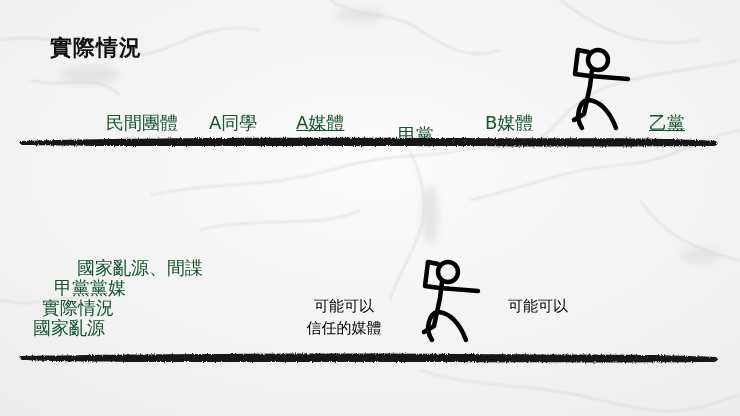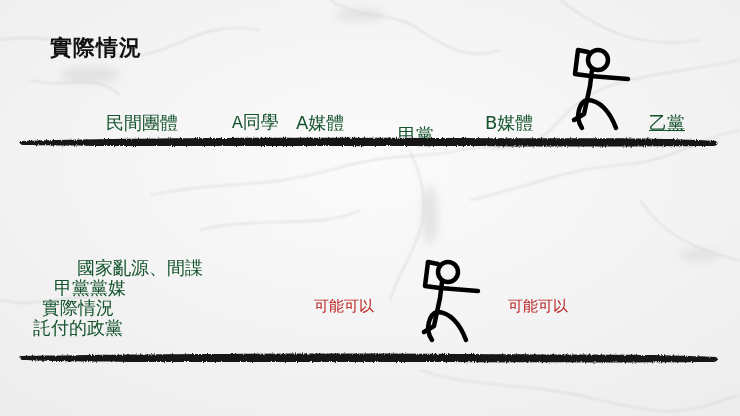--- a/index.html
+++ b/index.html
@@ -37,21 +37,21 @@
     .label {
       position: absolute;
       font-size: 18px;
       color: #14532d;
       line-height: 1;
       white-space: nowrap;
     }
     .label2 {
       position: absolute;
       font-size: 15px;
-      color: #b91c1c;
+      color: #000000;
       line-height: 22px;
       text-align: center;
       white-space: nowrap;
     }
     .brush {
       position: absolute;
       left: 0; top: 0;
       width: 740px; height: 416px;
       pointer-events: none;
     }
@@ -95,45 +95,46 @@
     <ellipse cx="360" cy="15" rx="25" ry="6"></ellipse>
     <ellipse cx="700" cy="255" rx="20" ry="6"></ellipse>
   </g>
 </svg>
 
 <div class="slide">
 
   <div class="title" style="left:50px; top:37px;">實際情況</div>
 
   <div class="label" style="left:106px; top:114px;">民間團體</div>
-  <div class="label" style="left:232px; top:114px;font-family:Liberation Mono, monospace;">A同學</div>
-  <div class="label" style="left:296px; top:114px;">A媒體</div>
+  <div class="label" style="left:209px; top:114px;">A同學</div>
+  <div class="label" style="left:296px; top:114px;text-decoration:underline;">A媒體</div>
   <div class="label" style="left:398px; top:126px;">甲黨</div>
   <div class="label" style="left:485px; top:114px;text-align:right;">B媒體</div>
   <div class="label" style="left:649px; top:114px;text-decoration:underline;">乙黨</div>
 
   <svg class="figure" style="left:570px; top:40px;" width="70" height="92" viewBox="0 0 70 92">
     <g fill="none" stroke="#000" stroke-width="4.5" stroke-linecap="round" stroke-linejoin="round">
       <circle cx="28" cy="20" r="10"></circle>
       <path d="M 22 30 L 20 46 L 14 74 L 4 80"></path>
       <path d="M 18 12 L 8 10 L 5 34 L 20 36"></path>
       <path d="M 20 36 L 58 39"></path>
       <path d="M 17 60 C 10 62, 4 76, 12 88"></path>
       <path d="M 17 60 C 30 60, 40 72, 46 88"></path>
     </g>
   </svg>
 
 
   <div class="label" style="left:77px; top:259px;text-align:center;">國家亂源、間諜</div>
   <div class="label" style="left:54px; top:279px;font-family:Liberation Serif, serif;">甲黨黨媒</div>
   <div class="label" style="left:42px; top:299px;">實際情況</div>
-  <div class="label" style="left:33px; top:319px;">託付的政黨</div>
+  <div class="label" style="left:33px; top:319px;">國家亂源</div>
 
   <div class="label2" style="left:298px; top:295px; width:92px;">
     <div>可能可以</div>
+    <div>信任的媒體</div>
   </div>
 
   <div class="label2" style="left:492px; top:295px; width:92px;">
     <div>可能可以</div>
   </div>
 
   <svg class="figure" style="left:420px; top:252px;" width="70" height="92" viewBox="0 0 70 92">
     <g fill="none" stroke="#000" stroke-width="4.5" stroke-linecap="round" stroke-linejoin="round">
       <circle cx="28" cy="20" r="10"></circle>
       <path d="M 22 30 L 20 46 L 14 74 L 4 80"></path>

